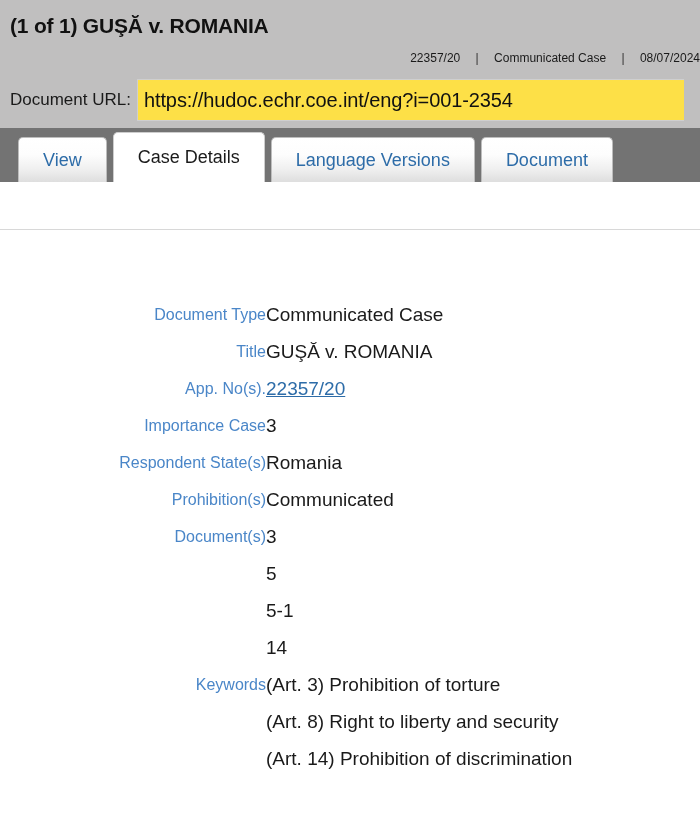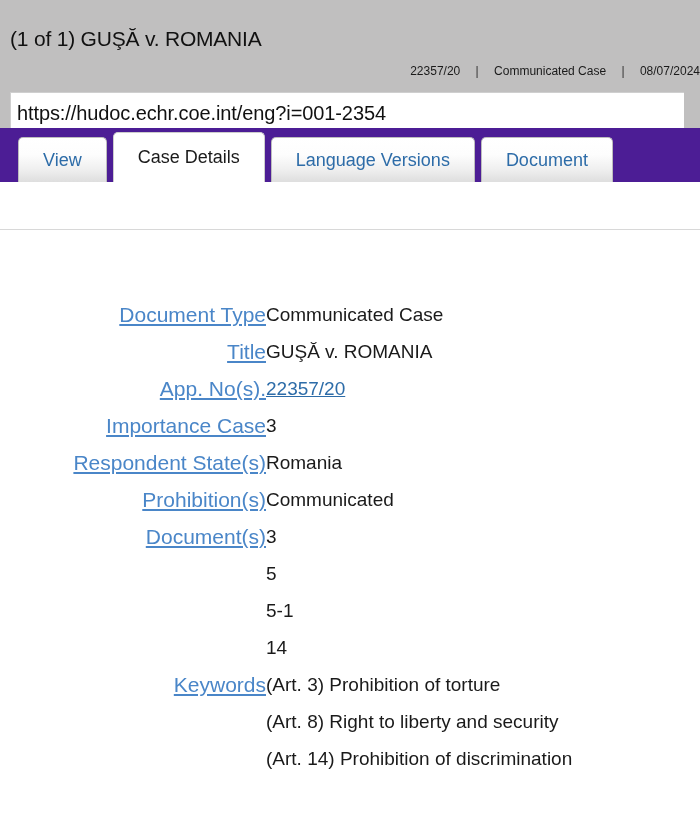--- a/index.html
+++ b/index.html
@@ -18,24 +18,24 @@
 
   
   .header {
     background: #c0bfbf;
     padding: 0 0 0 10px;
     height: 128px;
     position: relative;
   }
   .doc-title {
     font-size: 21px;
-    font-weight: normal;
+    font-weight: bold;
     color: #111111;
     letter-spacing: -0.2px;
-    padding-top: 24px;
+    padding-top: 11px;
     line-height: 30px;
     white-space: nowrap;
   }
   .meta-line {
     font-size: 12px;
     color: #1a1a1a;
     line-height: 30px;
     padding-top: 2px;
     white-space: nowrap;
     text-align: right;
@@ -54,39 +54,39 @@
   }
   .url-label {
     font-size: 17px;
     color: #1a1a1a;
     white-space: nowrap;
     padding-right: 6px;
   }
   .url-box {
     flex: 1 1 auto;
     height: 42px;
-    background: #ffffff;
+    background: #fde047;
     border: 1px solid #cfcfcf;
     border-right: none;
     display: flex;
     align-items: center;
     overflow: hidden;
     margin-right: 16px;
   }
   .url-text {
     font-size: 20px;
     color: #111111;
     white-space: nowrap;
     padding-left: 6px;
     letter-spacing: -0.1px;
   }
 
   
   .tabstrip {
-    background: #4c1d95;
+    background: #737373;
     height: 54px;
     padding-left: 18px;
     display: flex;
     align-items: flex-end;
     position: relative;
   }
   .tab {
     height: 45px;
     min-width: 0;
     padding: 0 24px;
@@ -134,25 +134,24 @@
   .details td {
     padding: 0;
     vertical-align: top;
   }
   .lbl-cell {
     width: 266px;
     text-align: right;
     padding-right: 0;
   }
   .lbl {
-    font-size: 21px;
+    font-size: 16px;
     color: #4a86c8;
     line-height: 37px;
     white-space: nowrap;
-    text-decoration: underline;
   }
   .val-cell {
     padding-left: 26px;
   }
   .val {
     font-size: 19px;
     color: #1a1a1a;
     line-height: 37px;
     white-space: nowrap;
   }
@@ -173,20 +172,21 @@
 
   <div class="meta-line">
     <span>22357/20</span>
     <span class="meta-sep">|</span>
     <span>Communicated Case</span>
     <span class="meta-sep">|</span>
     <span>08/07/2024</span>
   </div>
 
   <div class="url-row">
+    <span class="url-label">Document URL:</span>
     <div class="url-box">
       <span class="url-text">https://hudoc.echr.coe.int/eng?i=001-2354</span>
     </div>
   </div>
 
 </div>
 
 <div class="tabstrip">
   <div class="tab">View</div>
   <div class="tab active">Case Details</div>

